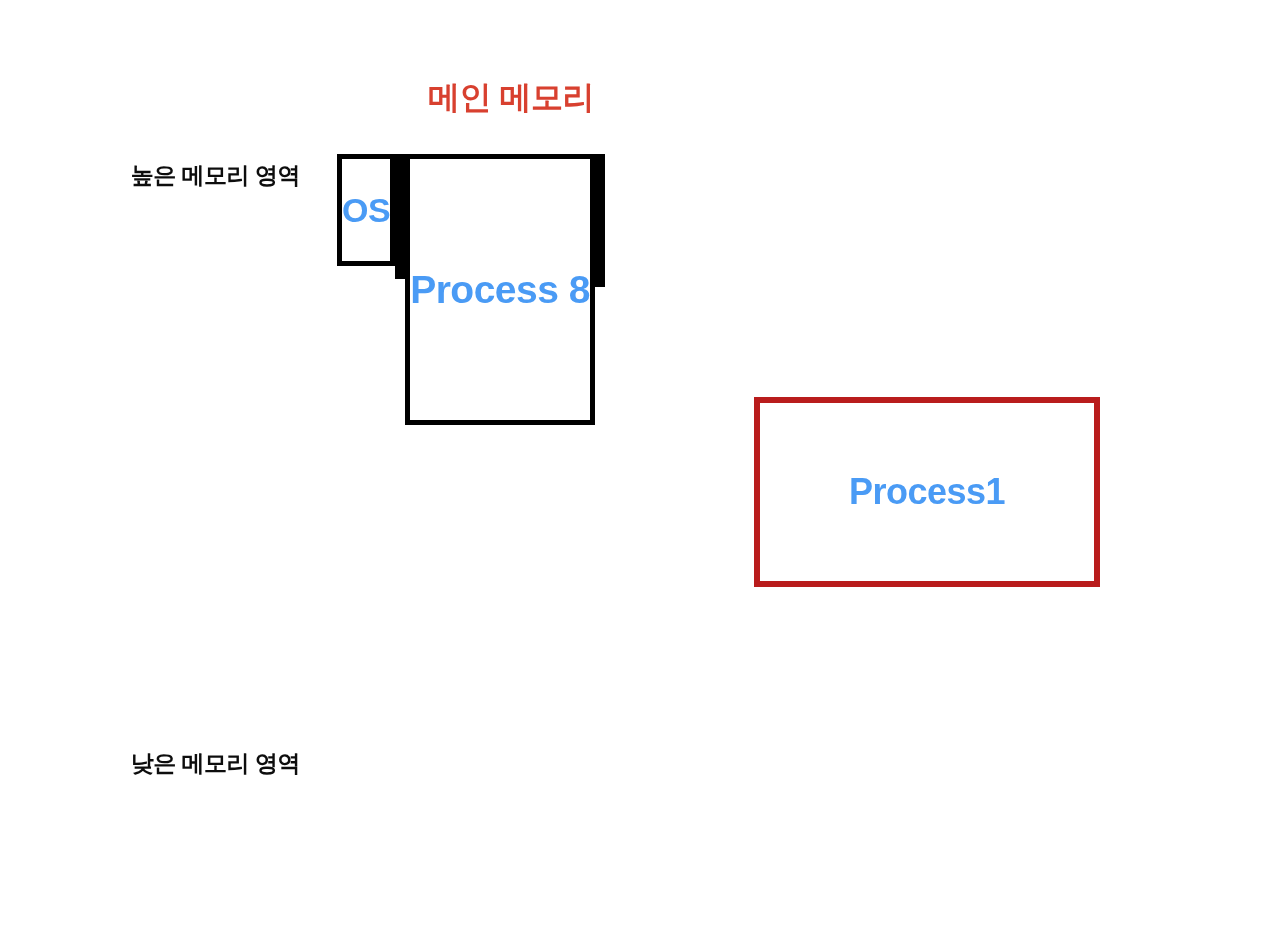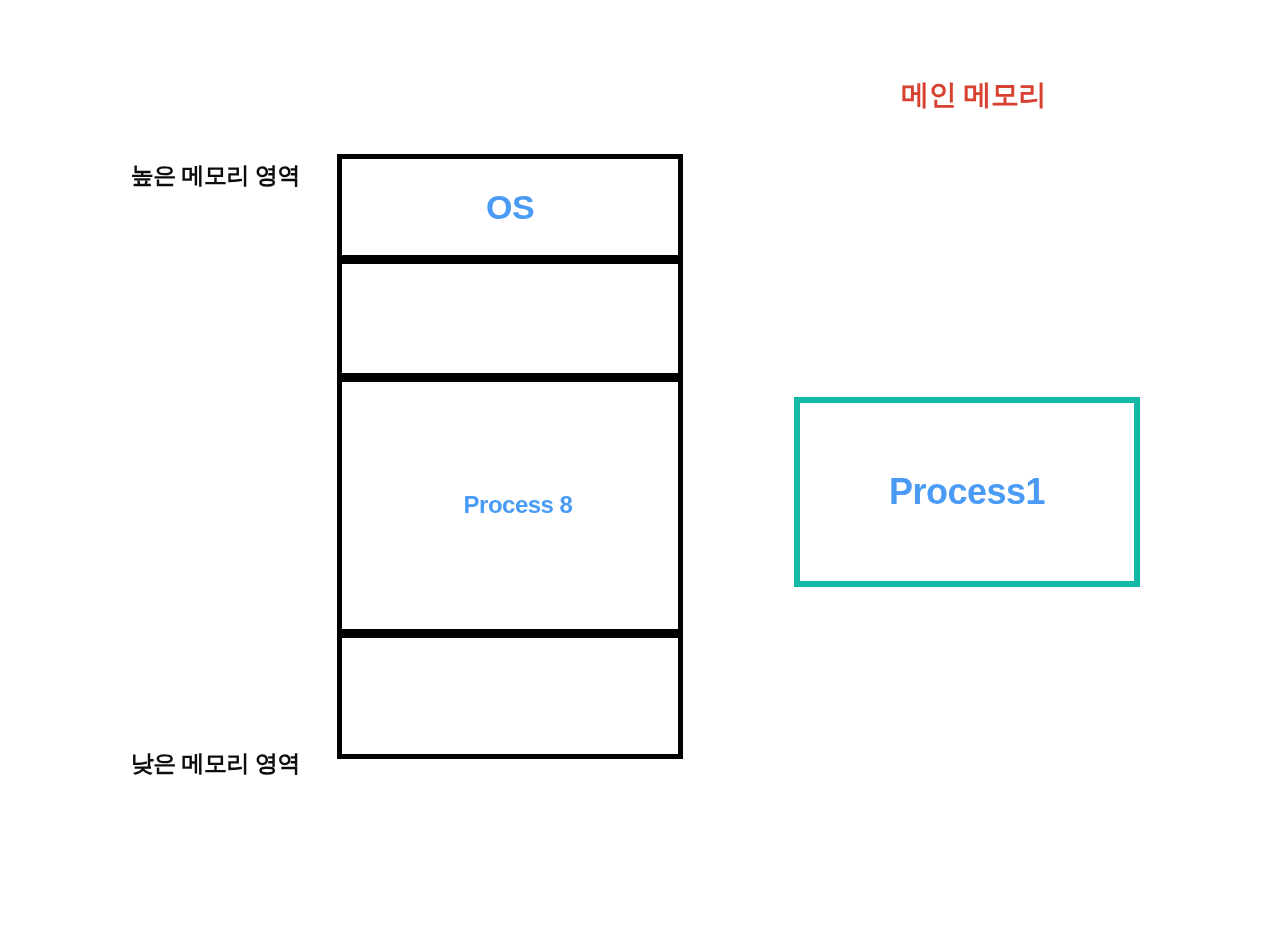--- a/index.html
+++ b/index.html
@@ -17,27 +17,26 @@
     background: #ffffff;
     overflow: hidden;
   }
 
   
   .diagram-title {
     position: absolute;
     left: 0;
     top: 76px;
     width: 1022px;
-    text-align: right;
-    font-size: 28px;
+    text-align: center;
+    font-size: 32px;
     font-weight: bold;
     color: #d8402f;
     letter-spacing: -0.5px;
     white-space: nowrap;
-    padding-left: 24px;
   }
 
   
   .side-label {
     position: absolute;
     font-size: 23px;
     font-weight: bold;
     color: #0d0d0d;
     letter-spacing: -0.5px;
     white-space: nowrap;
@@ -45,23 +44,23 @@
   }
   .side-label.high { left: 0px; top: 160px; width: 300px; }
   .side-label.low  { left: 0px; top: 748px; width: 300px; }
 
   
   .memory-column {
     position: absolute;
     left: 337px;
     top: 154px;
     width: 346px;
-    height: 604px;
+    height: 458px;
     display: flex;
-    flex-direction: column;
+    flex-direction: row;
   }
   .mem-block {
     position: relative;
     box-sizing: border-box;
     border: 5px solid #000000;
     background: #ffffff;
     display: flex;
     align-items: center;
     justify-content: center;
     margin-bottom: -1px;
@@ -71,31 +70,31 @@
   .mem-block.proc      { height: 271px; }
   .mem-block.free-bot  { height: 133px; }
 
   .block-label {
     font-size: 34px;
     font-weight: bold;
     color: #4a9bf5;
     letter-spacing: -0.5px;
     white-space: nowrap;
   }
-  .block-label.big { font-size: 24px; margin-left: 16px; }
+  .block-label.big { font-size: 39px; }
 
   
   .process-box {
     position: absolute;
-    left: 794px;
+    left: 754px;
     top: 397px;
     width: 346px;
     height: 190px;
     box-sizing: border-box;
-    border: 6px solid #14b8a6;
+    border: 6px solid #b91c1c;
     background: #ffffff;
     display: flex;
     align-items: center;
     justify-content: center;
   }
   .process-box .block-label { font-size: 36px; }
 </style>
 </head>
 <body>
 

